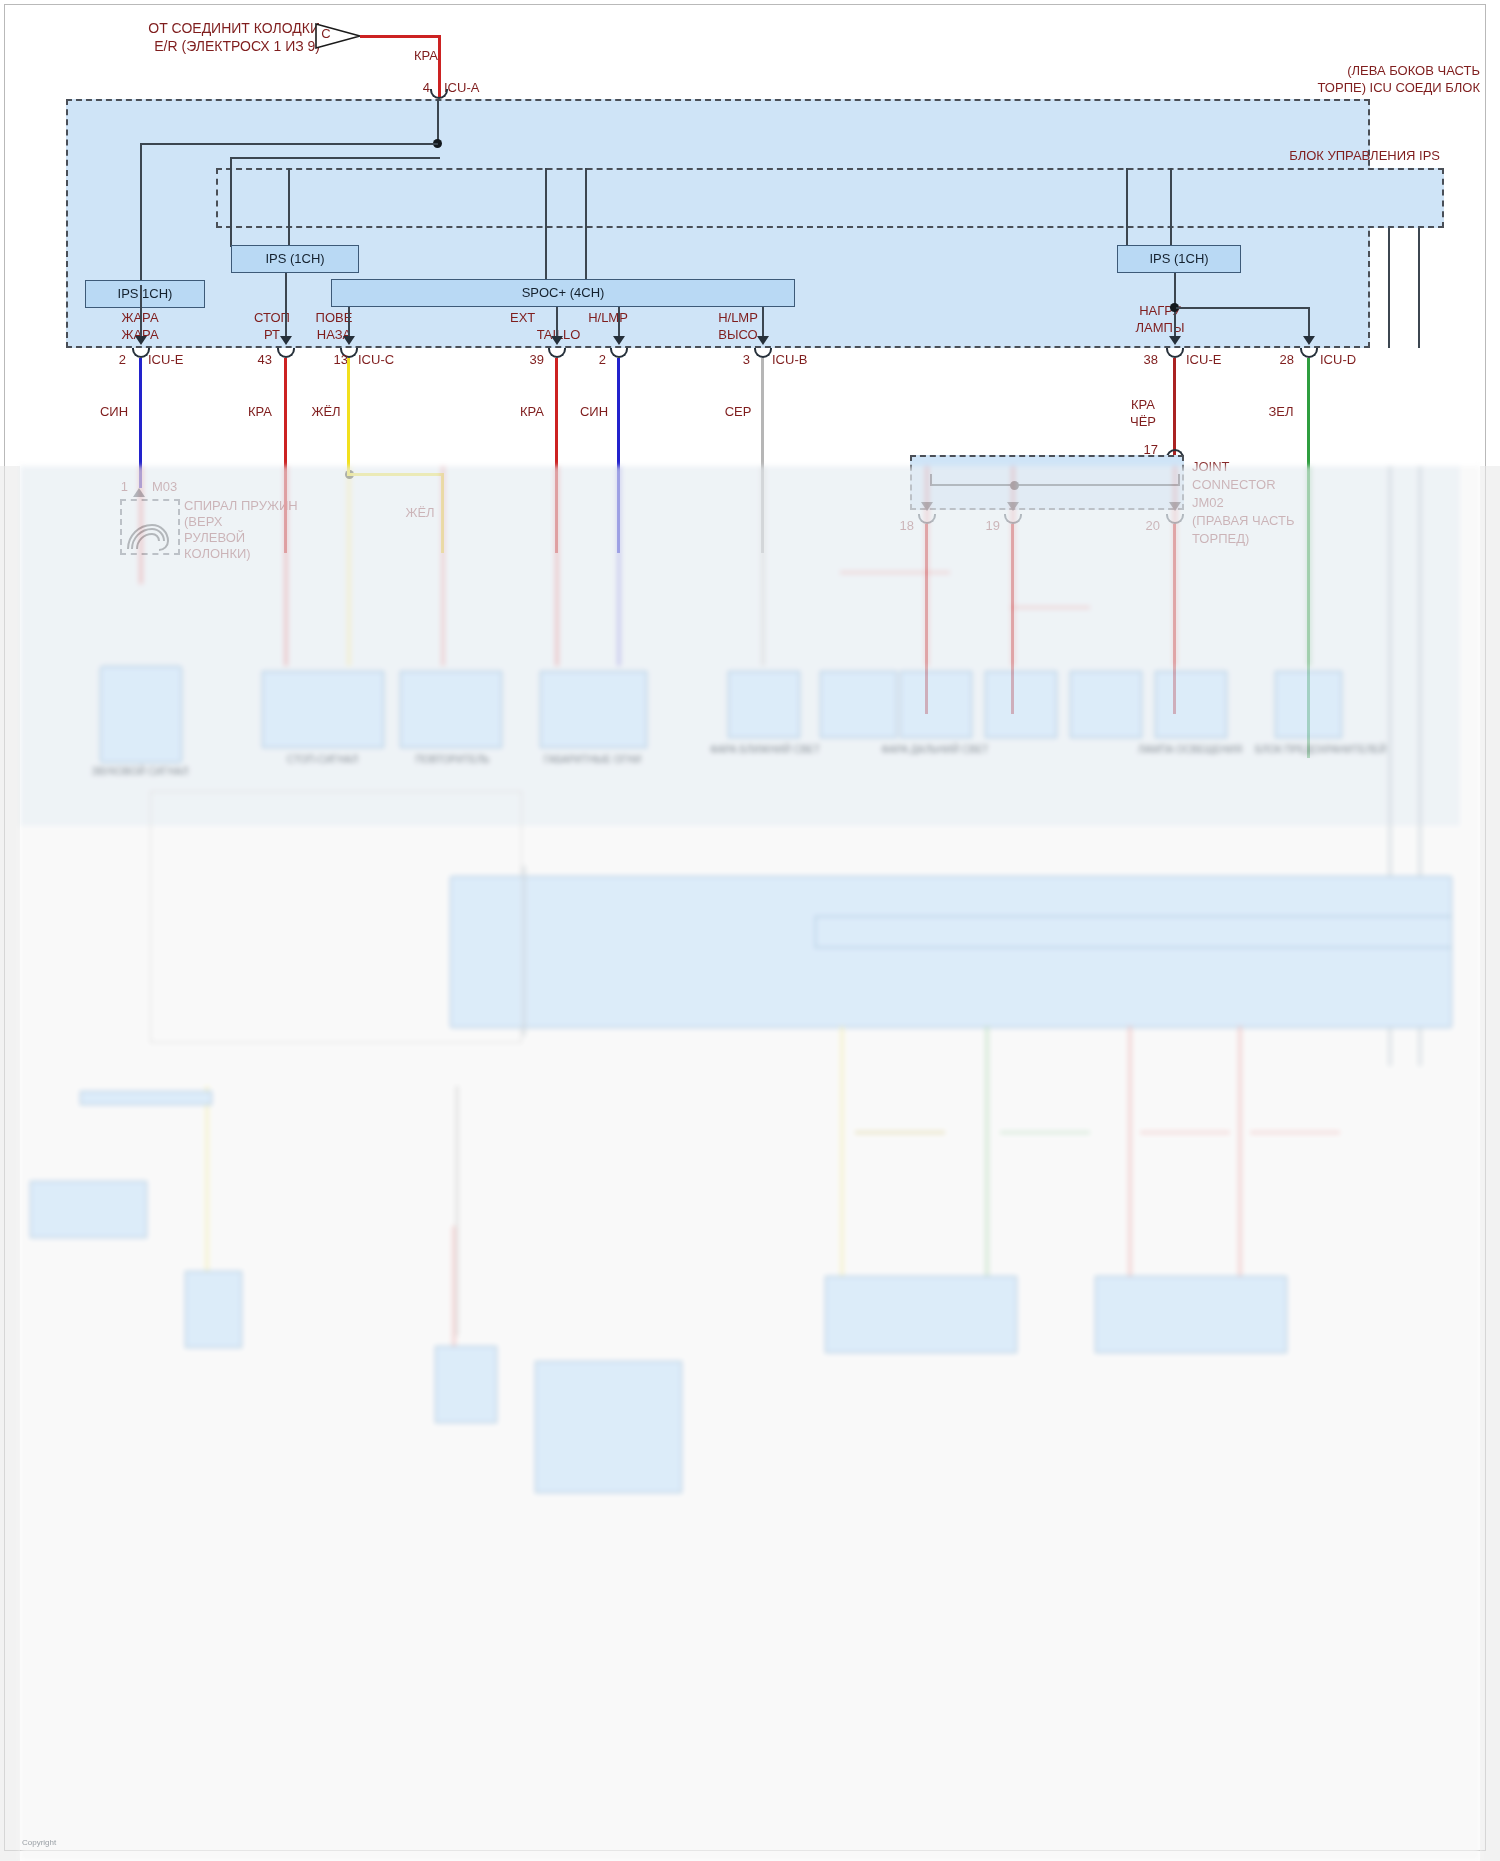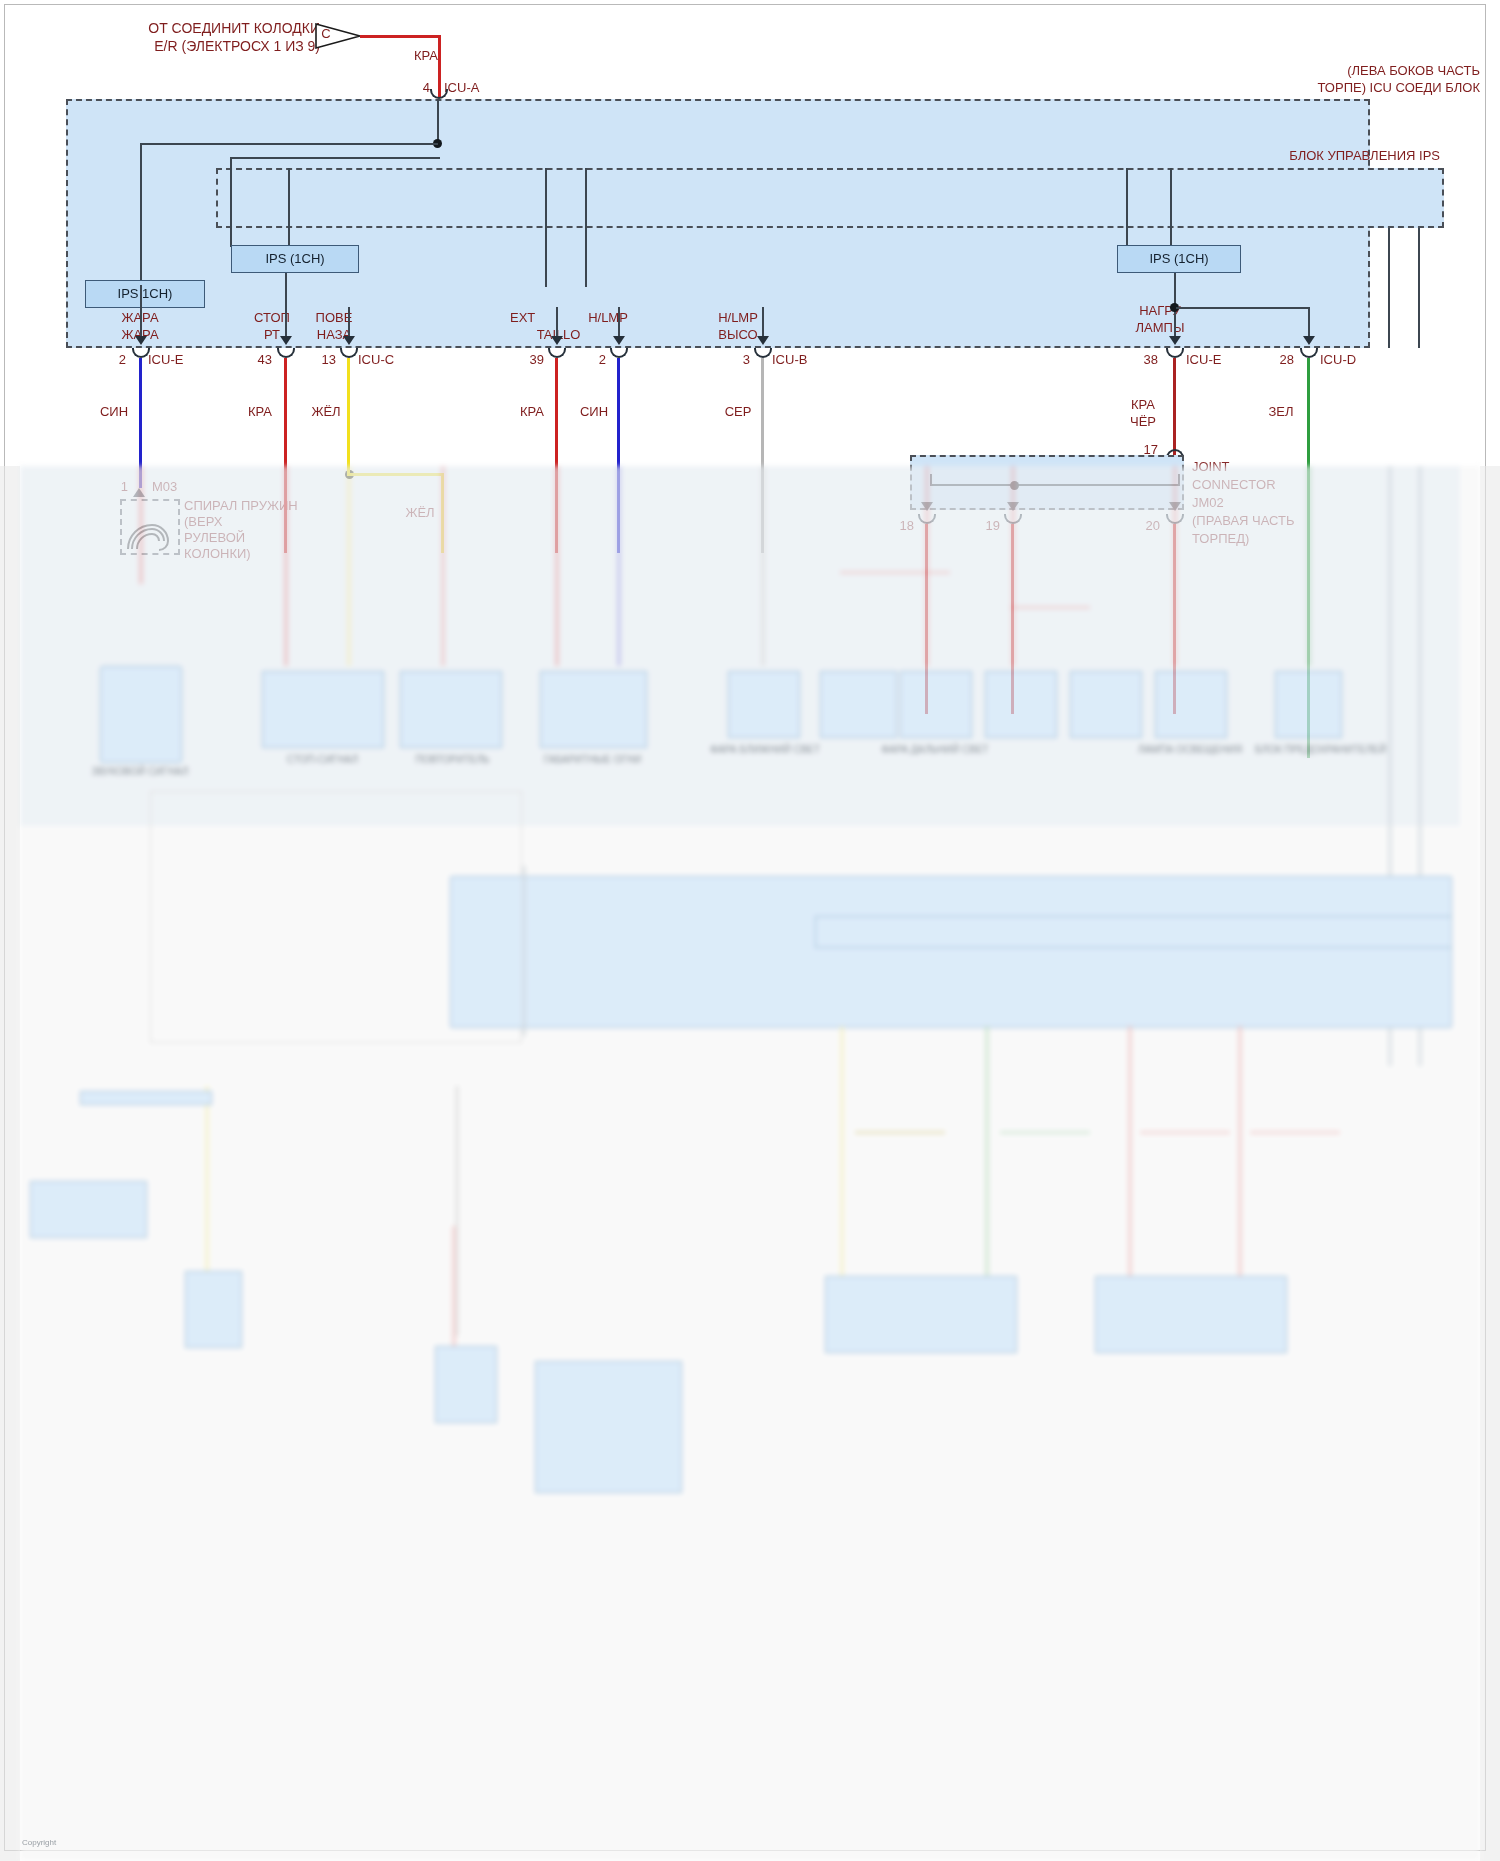--- a/index.html
+++ b/index.html
@@ -96,20 +96,23 @@
   <div class="thin" style="left:1418px;top:228px;width:2px;height:120px;"></div>
 
   <div class="solid-box" style="left:85px;top:280px;width:120px;height:28px;padding-top:5px;">
     <span>IPS 1CH)</span>
   </div>
 
   <div class="solid-box" style="left:231px;top:245px;width:128px;height:28px;padding-top:5px;">
     <span>IPS (1CH)</span>
   </div>
 
+  <div class="solid-box" style="left:331px;top:279px;width:464px;height:28px;padding-top:5px;">
+    <span>SPOC+ (4CH)</span>
+  </div>
 
   <div class="solid-box" style="left:1117px;top:245px;width:124px;height:28px;padding-top:5px;">
     <span>IPS (1CH)</span>
   </div>
 
   <div class="txt" style="left:100px;top:310px;width:80px;text-align:center;">ЖАРА</div>
   <div class="txt" style="left:100px;top:327px;width:80px;text-align:center;">ЖАРА</div>
   <div class="thin" style="left:140px;top:285px;width:2px;height:53px;"></div>
   <div class="arrow-d" style="left:135px;top:336px;"></div>
   <div class="cup" style="left:132px;top:348px;"></div>
@@ -141,21 +144,21 @@
   <div class="cup" style="left:277px;top:348px;"></div>
   <div class="txt" style="left:242px;top:352px;width:30px;text-align:right;">43</div>
   <div class="vw" style="left:284px;top:358px;height:195px;background:#cc2222;"></div>
   <div class="txt" style="left:240px;top:404px;width:40px;text-align:center;">КРА</div>
 
   <div class="txt" style="left:294px;top:310px;width:80px;text-align:center;">ПОВЕ</div>
   <div class="txt" style="left:294px;top:327px;width:80px;text-align:center;">НАЗА</div>
   <div class="thin" style="left:348px;top:307px;width:2px;height:31px;"></div>
   <div class="arrow-d" style="left:343px;top:336px;"></div>
   <div class="cup" style="left:340px;top:348px;"></div>
-  <div class="txt" style="left:306px;top:352px;width:30px;text-align:right;">13</div>
+  <div class="txt" style="left:318px;top:352px;width:30px;text-align:right;">13</div>
   <div class="txt" style="left:358px;top:352px;">ICU-C</div>
   <div class="vw" style="left:347px;top:358px;height:42px;background:#f2e01c;"></div>
   <div class="txt" style="left:306px;top:404px;width:40px;text-align:center;">ЖЁЛ</div>
 
   <div class="dot" style="left:345px;top:470px;"></div>
   <div class="vw" style="left:347px;top:400px;height:76px;background:#f2e01c;"></div>
   <div class="hw" style="left:349px;top:473px;width:95px;background:#f2e01c;height:3px;"></div>
   <div class="vw" style="left:441px;top:473px;height:80px;background:#f2e01c;"></div>
   <div class="txt" style="left:400px;top:505px;width:40px;text-align:center;">ЖЁЛ</div>
 

